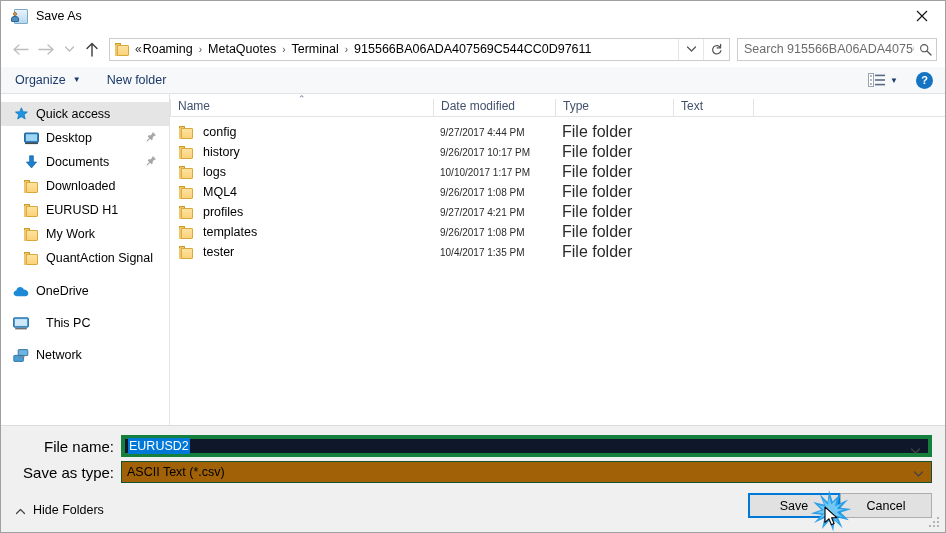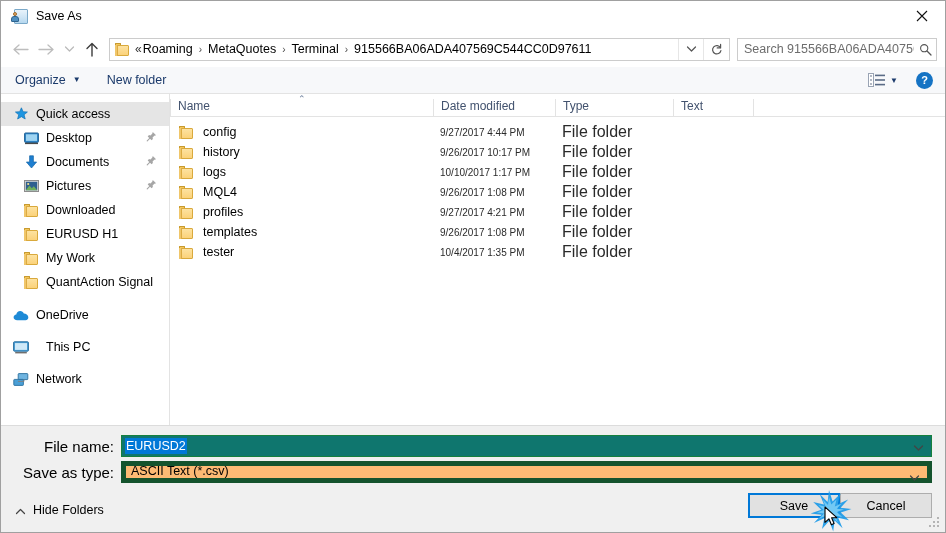--- a/index.html
+++ b/index.html
@@ -173,22 +173,22 @@
   }
   .formrow{height:22px;display:flex;align-items:center;margin-bottom:4px;}
   .formlabel{
     width:120px;flex:0 0 120px;text-align:right;font-size:15px;color:#000;
     padding-right:7px;box-sizing:border-box;
   }
   .combo{
     flex:1 1 auto;margin-right:13px;height:22px;box-sizing:border-box;
     display:flex;align-items:center;position:relative;
   }
-  .combo.name{border:1px solid #15803d;background:#0f766e;}
-  .combo.type{border:5px solid #14532d;background:#fdba74;align-items:flex-end;}
+  .combo.name{border:4px solid #15803d;background:#0f172a;}
+  .combo.type{border:1px solid #14532d;background:#a16207;}
   .combo .val{margin-left:3px;font-size:12.5px;}
   .combo.name .val{background:#0078d7;color:#fff;padding:1px 1px;}
   .combo.type .val{color:#000;margin-left:5px;}
   .combo .caret{position:absolute;right:7px;top:5px;}
 
   
   .footer{
     flex:0 0 auto;height:45px;background:#f0f0f0;position:relative;
     display:flex;align-items:center;
   }
@@ -361,37 +361,20 @@
         </span>
         <span class="lbl">Documents</span>
         <span class="pin">
           <svg width="11" height="11" viewBox="0 0 11 11">
               <path d="M6.8 0.9 L10.1 4.2 L8.3 4.8 L6.6 6.5 L6.9 8 L5.6 9.3 L1.7 5.4 L3 4.1 L4.5 4.4 L6.2 2.7 Z" fill="#a6a6a6"></path>
               <path d="M4.2 6.8 L1.2 9.8" stroke="#a6a6a6" stroke-width="1.1" stroke-linecap="round"></path>
             </svg>
         </span>
       </div>
 
-      <div class="nav-item lvl0">
-        <span class="ico">
-          <svg width="15" height="12" viewBox="0 0 15 12">
-              <rect x="0.5" y="0.5" width="14" height="11" fill="#d8d8d8" stroke="#8d8d8d" stroke-width="1"></rect>
-              <rect x="1.8" y="1.8" width="11.4" height="8.4" fill="#2f5f8f"></rect>
-              <path d="M1.8 10.2 L5.4 5.4 L7.8 8.2 L9.8 6.2 L13.2 10.2 Z" fill="#6fae5a"></path>
-              <circle cx="4.2" cy="4" r="1.1" fill="#f4e08a"></circle>
-            </svg>
-        </span>
-        <span class="lbl">Pictures</span>
-        <span class="pin">
-          <svg width="11" height="11" viewBox="0 0 11 11">
-              <path d="M6.8 0.9 L10.1 4.2 L8.3 4.8 L6.6 6.5 L6.9 8 L5.6 9.3 L1.7 5.4 L3 4.1 L4.5 4.4 L6.2 2.7 Z" fill="#a6a6a6"></path>
-              <path d="M4.2 6.8 L1.2 9.8" stroke="#a6a6a6" stroke-width="1.1" stroke-linecap="round"></path>
-            </svg>
-        </span>
-      </div>
 
       <div class="nav-item lvl0">
         <span class="ico">
           <span class="folder">
               <span class="tab"></span>
               <span class="front"></span>
               <span class="fold"></span>
             </span>
         </span>
         <span class="lbl">Downloaded</span>

